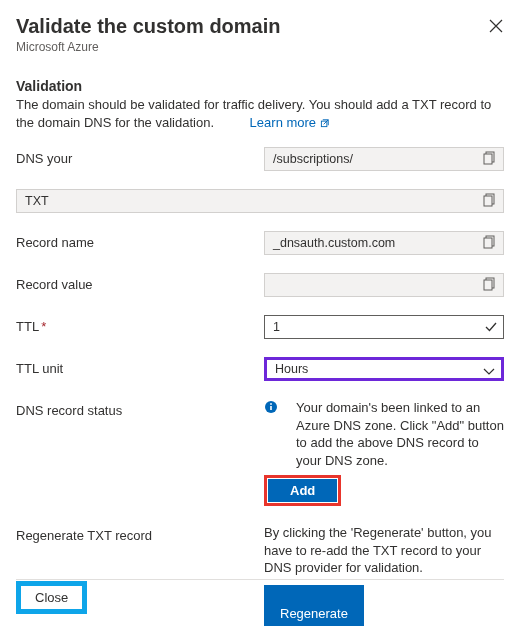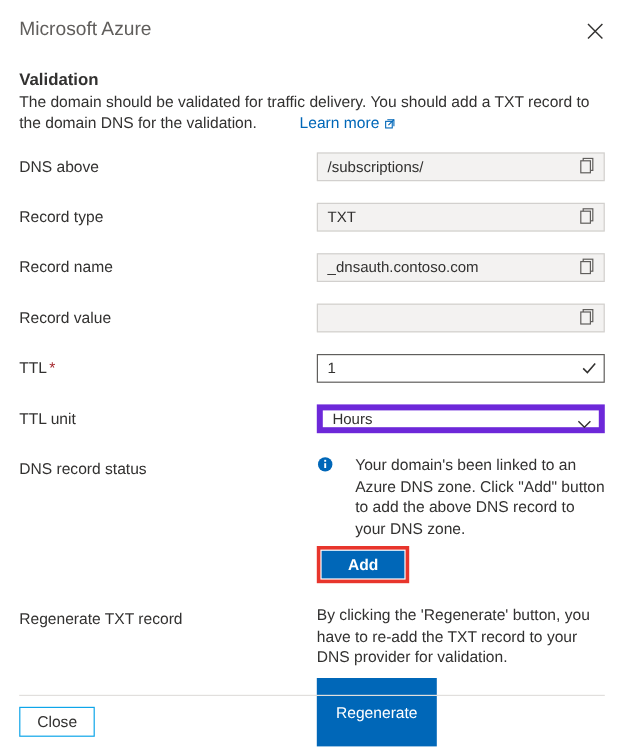--- a/index.html
+++ b/index.html
@@ -9,21 +9,21 @@
     height: 626px;
     font-family: "Segoe UI", Arial, sans-serif;
     font-size: 13px;
     color: #323130;
     background: #ffffff;
     padding: 14px 16px 12px 16px;
     position: relative;
   }
   .header-row { display: flex; justify-content: space-between; align-items: flex-start; }
   .title { font-size: 20px; font-weight: 600; color: #323130; line-height: 1.2; }
-  .subtitle { font-size: 16px; color: #605e5c; margin-top: 2px; }
+  .subtitle { font-size: 12px; color: #605e5c; margin-top: 2px; }
   .close-x { width: 16px; height: 16px; cursor: pointer; margin-top: 4px; }
   .section-heading { font-size: 14px; font-weight: 600; margin-top: 24px; }
   .section-desc { font-size: 13px; color: #323130; margin-top: 2px; line-height: 1.35; }
   .link { color: #0067b8; text-decoration: none; cursor: pointer; margin-left: 32px; }
   .ext-icon { width: 11px; height: 11px; display: inline-block; vertical-align: -1px; margin-left: 4px; }
   .form { margin-top: 16px; }
   .row { display: flex; align-items: flex-start; margin-bottom: 18px; }
   .lbl { width: 248px; flex: 0 0 248px; font-size: 13px; color: #323130; padding-top: 4px; }
   .req { color: #a4262c; margin-left: 2px; }
   .field { flex: 1; }
@@ -48,21 +48,21 @@
     display: flex;
     align-items: center;
     padding: 0 26px 0 8px;
     font-size: 12.5px;
     color: #323130;
   }
   .check-icon { position: absolute; right: 6px; top: 5px; width: 12px; height: 12px; color: #323130; }
   .select {
     position: relative;
     background: #ffffff;
-    border: 5px solid #6d28d9;
+    border: 3px solid #6d28d9;
     height: 24px;
     display: flex;
     align-items: center;
     padding: 0 26px 0 8px;
     font-size: 12.5px;
     color: #323130;
     cursor: pointer;
   }
   .chev-icon { position: absolute; right: 6px; top: 6px; width: 12px; height: 12px; color: #323130; }
   .status-block { display: flex; align-items: flex-start; gap: 18px; line-height: 1.35; }
@@ -91,32 +91,33 @@
     left: 16px; right: 16px; bottom: 46px;
     border-top: 1px solid #e1dfdd;
   }
   .footer {
     position: absolute;
     left: 16px; bottom: 12px;
   }
   .btn-secondary {
     background: #ffffff;
     color: #323130;
-    border: 1px solid #0ea5e9;
+    border: 5px solid #0ea5e9;
     font-size: 13px;
     padding: 4px 14px;
     cursor: pointer;
     font-family: inherit;
   }
 </style>
 </head>
 <body>
 
 <div class="header-row">
   <div>
+    <div class="title">Validate the custom domain</div>
     <div class="subtitle">Microsoft Azure</div>
   </div>
   <div class="close-x">
     <svg viewBox="0 0 16 16">
         <path d="M2 2 L14 14 M14 2 L2 14" stroke="#323130" stroke-width="1.2" fill="none"></path>
       </svg>
   </div>
 </div>
 
 <div class="section-heading">Validation</div>
@@ -124,54 +125,53 @@
   <span>The domain should be validated for traffic delivery. You should add a TXT record to the domain DNS for the validation. </span><a class="link"><span>Learn more</span><span class="ext-icon"><svg viewBox="0 0 12 12">
           <path d="M3 3 H9 V9" fill="none" stroke="#0067b8" stroke-width="1"></path>
           <path d="M9 3 L4 8" stroke="#0067b8" stroke-width="1"></path>
           <rect x="1.5" y="4.5" width="6" height="6" fill="none" stroke="#0067b8" stroke-width="1"></rect>
         </svg></span></a>
 </div>
 
 <div class="form">
 
   <div class="row">
-    <div class="lbl">DNS above</div>
+    <div class="lbl">DNS your</div>
     <div class="field">
       <div class="ro-input">
         <span>/subscriptions/</span>
         <span class="copy-icon">
           <svg viewBox="0 0 14 14">
               <rect x="3" y="1" width="8" height="10" fill="none" stroke="#605e5c" stroke-width="1"></rect>
               <rect x="1" y="3" width="8" height="10" fill="#f3f2f1" stroke="#605e5c" stroke-width="1"></rect>
             </svg>
         </span>
       </div>
     </div>
   </div>
 
   <div class="row">
-    <div class="lbl">Record type</div>
     <div class="field">
       <div class="ro-input">
         <span>TXT</span>
         <span class="copy-icon">
           <svg viewBox="0 0 14 14">
               <rect x="3" y="1" width="8" height="10" fill="none" stroke="#605e5c" stroke-width="1"></rect>
               <rect x="1" y="3" width="8" height="10" fill="#f3f2f1" stroke="#605e5c" stroke-width="1"></rect>
             </svg>
         </span>
       </div>
     </div>
   </div>
 
   <div class="row">
     <div class="lbl">Record name</div>
     <div class="field">
       <div class="ro-input">
-        <span>_dnsauth.contoso.com</span>
+        <span>_dnsauth.custom.com</span>
         <span class="copy-icon">
           <svg viewBox="0 0 14 14">
               <rect x="3" y="1" width="8" height="10" fill="none" stroke="#605e5c" stroke-width="1"></rect>
               <rect x="1" y="3" width="8" height="10" fill="#f3f2f1" stroke="#605e5c" stroke-width="1"></rect>
             </svg>
         </span>
       </div>
     </div>
   </div>
 

